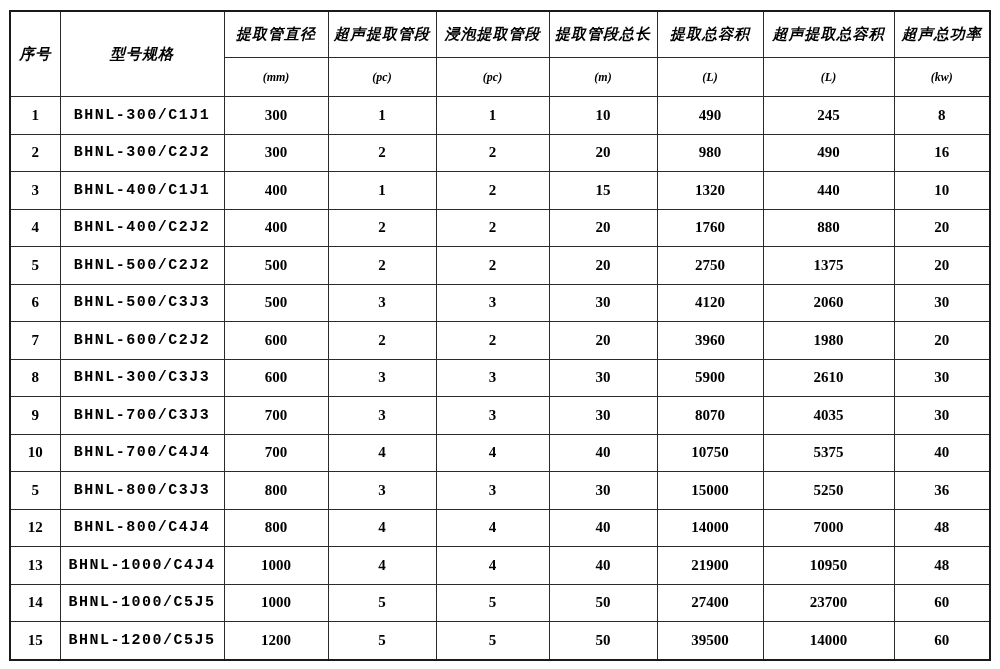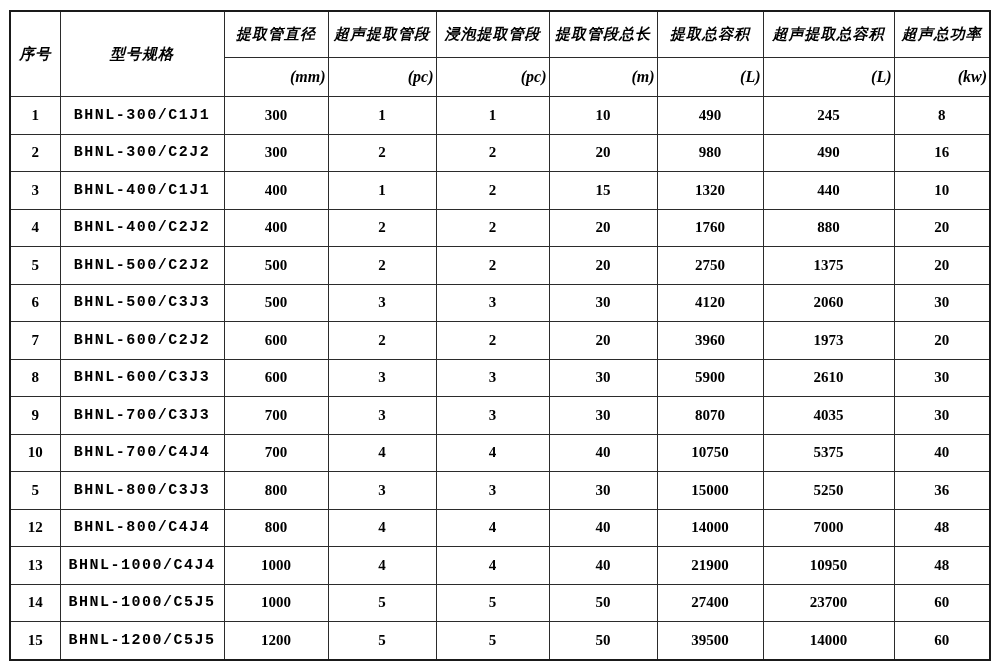--- a/index.html
+++ b/index.html
@@ -39,21 +39,21 @@
   table.spec-table {
     border: 2px solid #1a1a1a;
   }
   thead th {
     font-weight: bold;
     font-size: 15px;
     letter-spacing: 1px;
     font-style: italic;
   }
   thead tr.hdr-labels th { height: 45px; }
-  thead tr.hdr-units th  { height: 38px; font-size: 16px; letter-spacing: 0; text-align: right; }
+  thead tr.hdr-units th  { height: 38px; font-size: 12px; letter-spacing: 0; }
   tbody td {
     height: 36.5px;
     font-size: 15px;
     font-weight: bold;
   }
   tbody td.model-cell {
     letter-spacing: 1.5px;
     font-family: Liberation Mono, monospace;
   }
 </style>
@@ -163,26 +163,26 @@
           <td>30</td>
         </tr>
         <tr>
           <td>7</td>
           <td class="model-cell">BHNL-600/C2J2</td>
           <td>600</td>
           <td>2</td>
           <td>2</td>
           <td>20</td>
           <td>3960</td>
-          <td>1973</td>
+          <td>1980</td>
           <td>20</td>
         </tr>
         <tr>
           <td>8</td>
-          <td class="model-cell">BHNL-600/C3J3</td>
+          <td class="model-cell">BHNL-300/C3J3</td>
           <td>600</td>
           <td>3</td>
           <td>3</td>
           <td>30</td>
           <td>5900</td>
           <td>2610</td>
           <td>30</td>
         </tr>
         <tr>
           <td>9</td>

